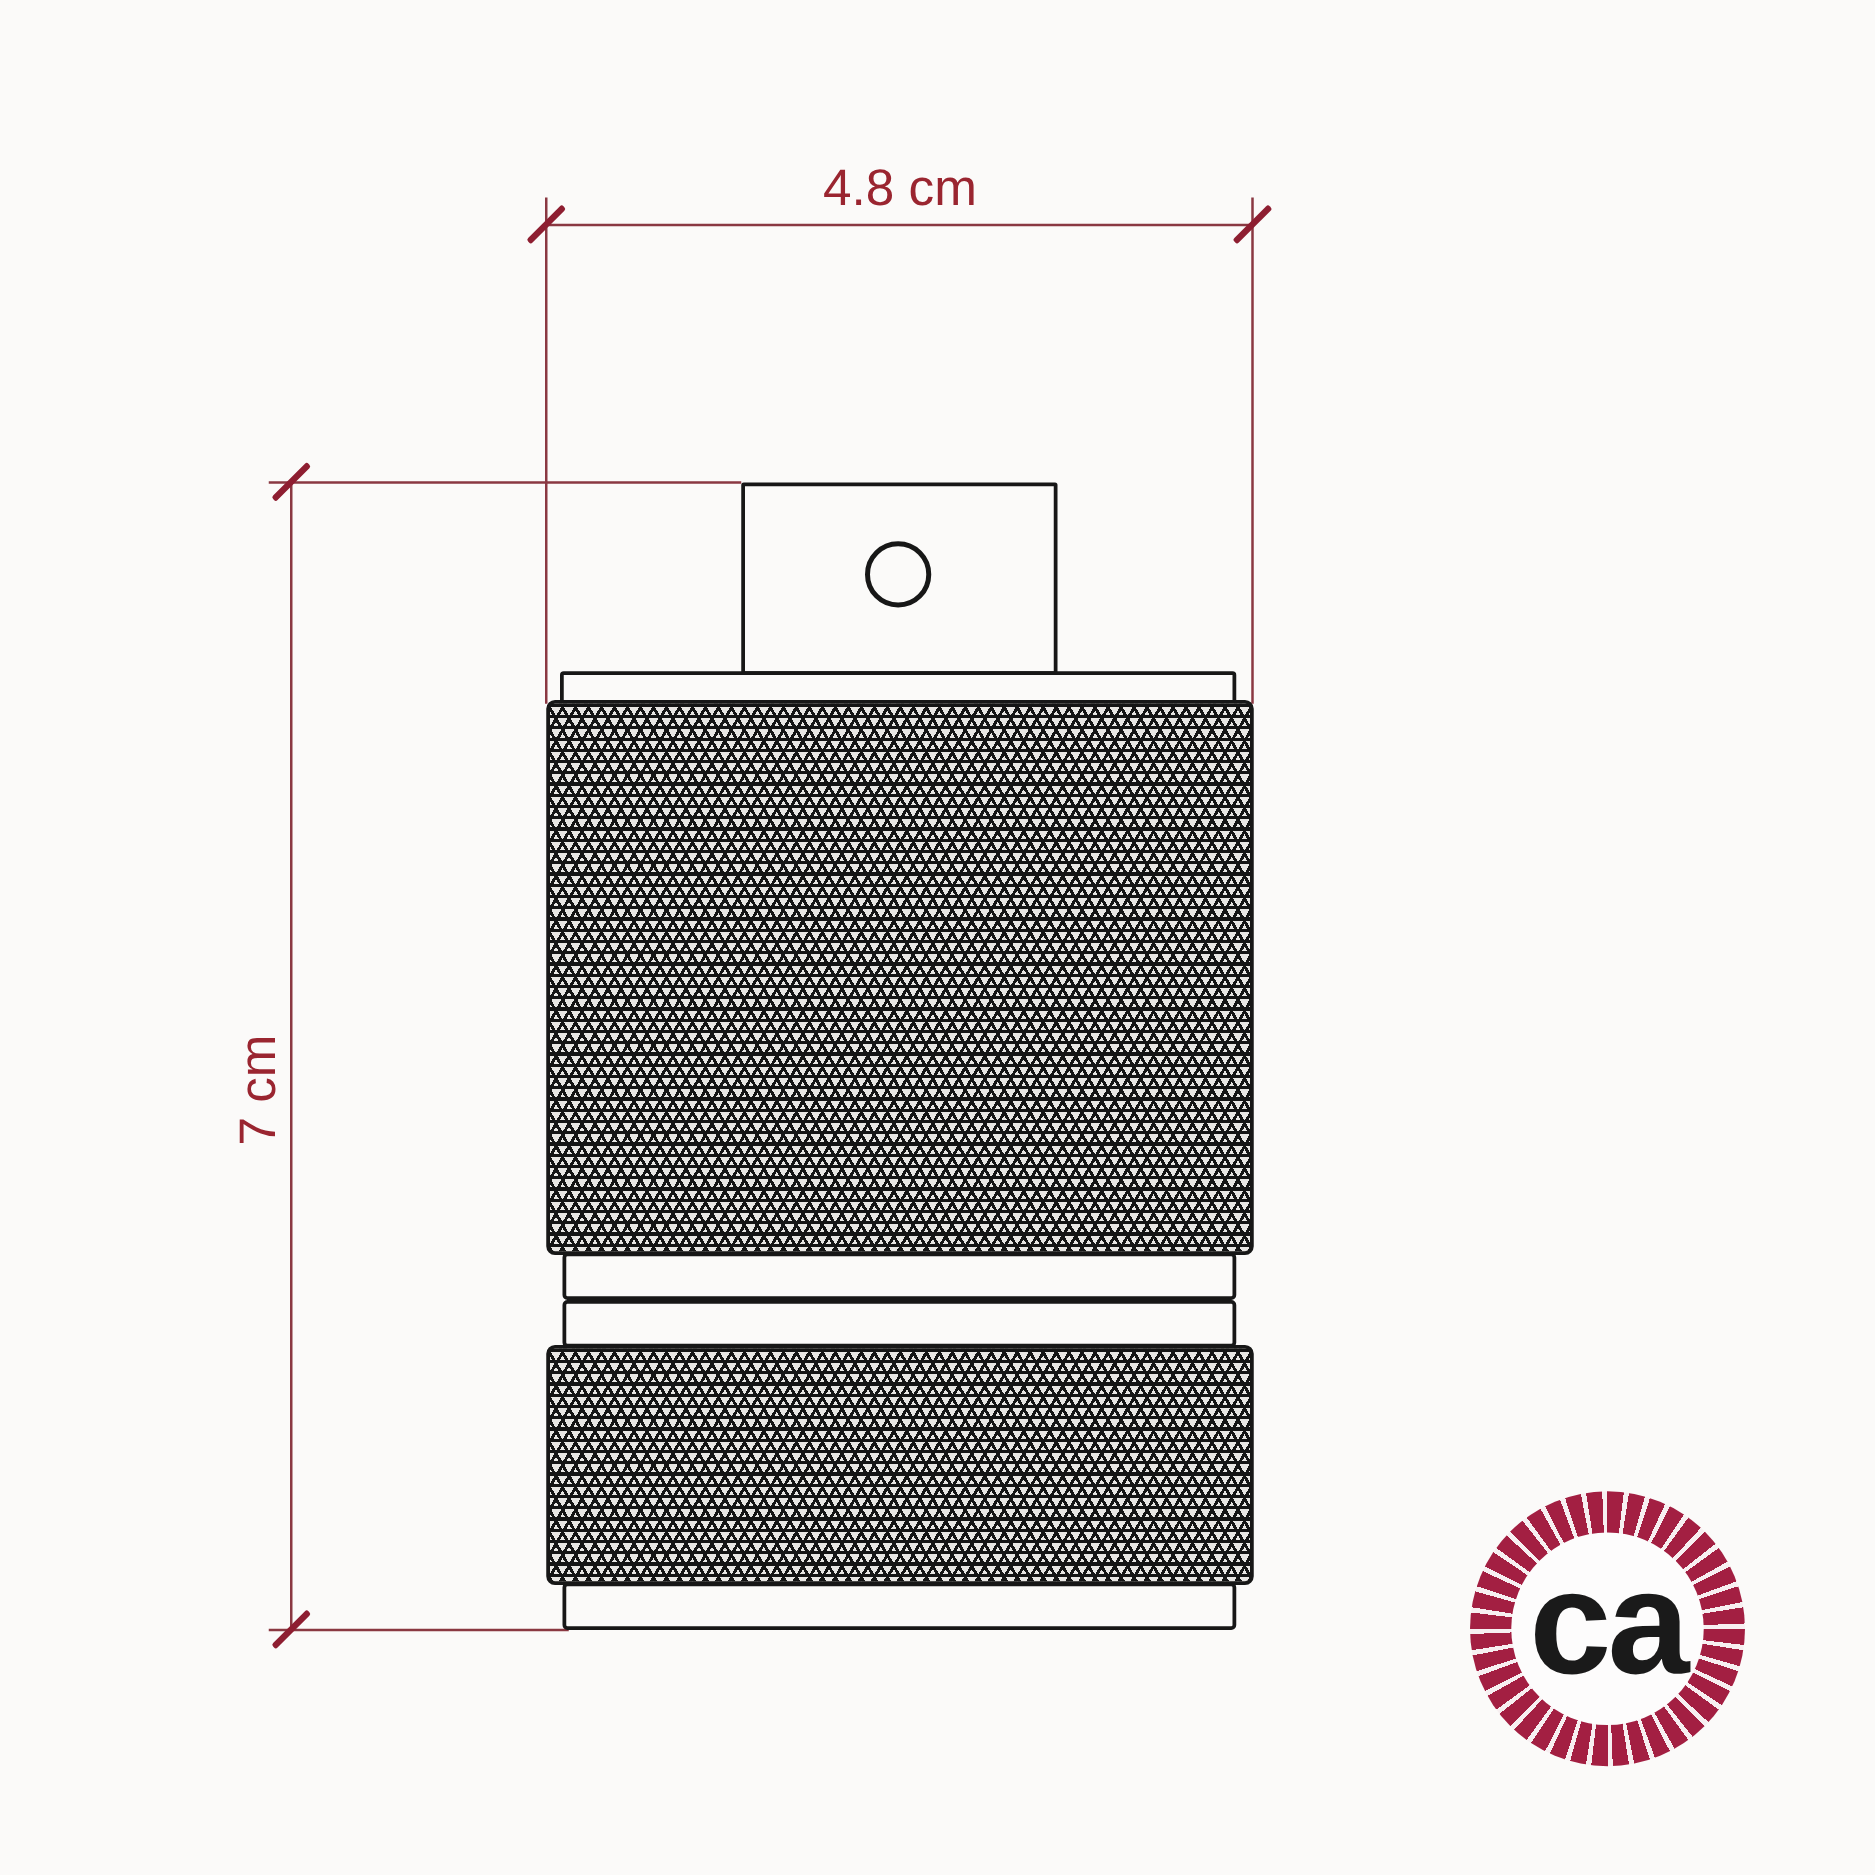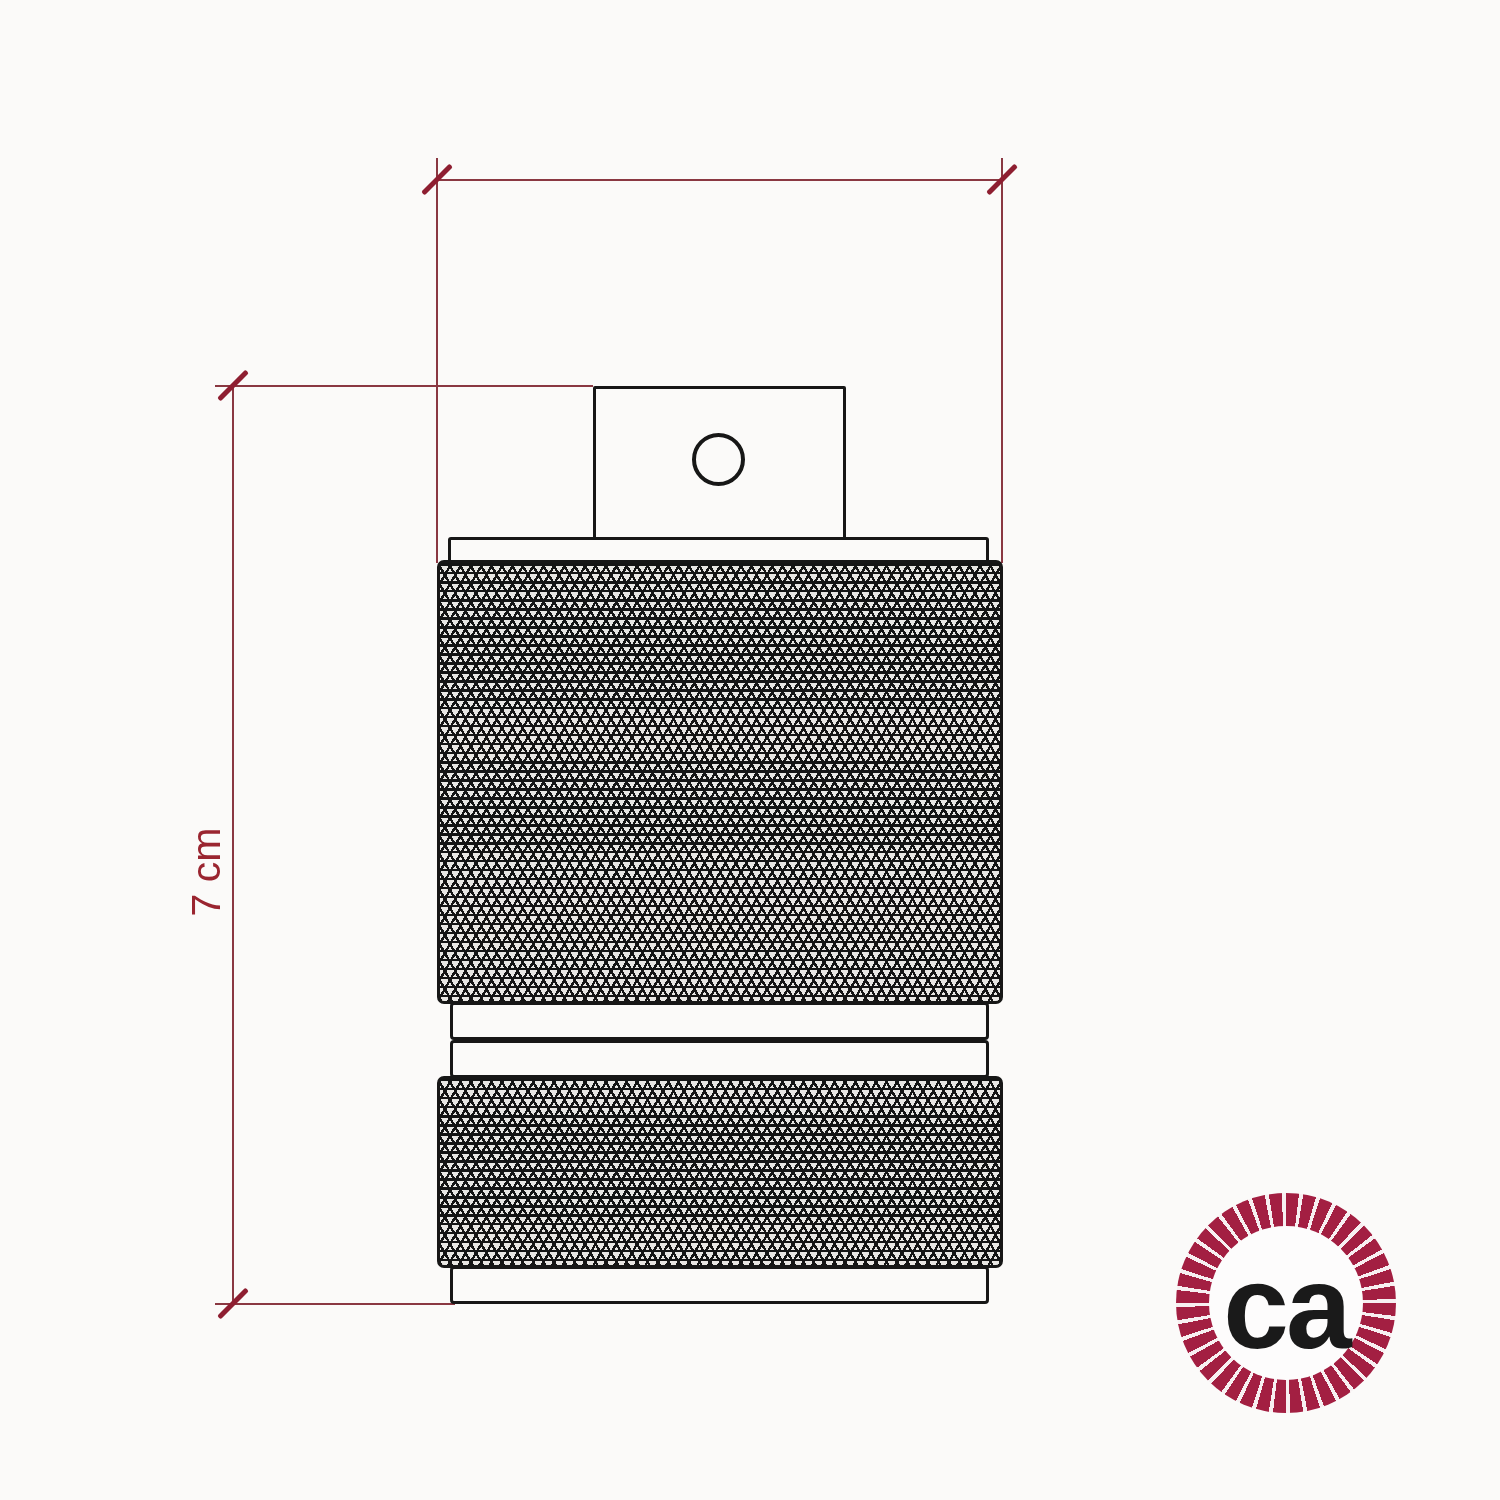--- a/index.html
+++ b/index.html
@@ -69,33 +69,34 @@
   .logo{position:absolute;left:1176px;top:1193px;width:220px;height:220px;}
   .rope{
     position:absolute;inset:0;border-radius:50%;
     background:repeating-conic-gradient(
       var(--rope,#a31f42) 0deg 6.8deg,
       #f7eff1 6.8deg 9deg);
   }
   .logo-inner{
     position:absolute;inset:33px;border-radius:50%;
     background:#fdfcfc;
-    display:flex;align-items:center;justify-content:center;
+    display:flex;justify-content:center;
   }
   .logo-text{
     font-size:118px;font-weight:bold;letter-spacing:-3px;
     color:var(--logo-text,#1a1a1a);
     transform:translateY(4px);
   }
 </style>
 </head>
 <body>
 
 <div id="canvas">
 
+  <div class="dim-text w-label">4.8 cm</div>
   <div class="dim-line w-line"></div>
   <div class="dim-line w-ext-l"></div>
   <div class="dim-line w-ext-r"></div>
   <div class="tick w-tick-l"></div>
   <div class="tick w-tick-r"></div>
 
   <div class="dim-text h-label">7 cm</div>
   <div class="dim-line h-line"></div>
   <div class="dim-line h-ext-t"></div>
   <div class="dim-line h-ext-b"></div>

